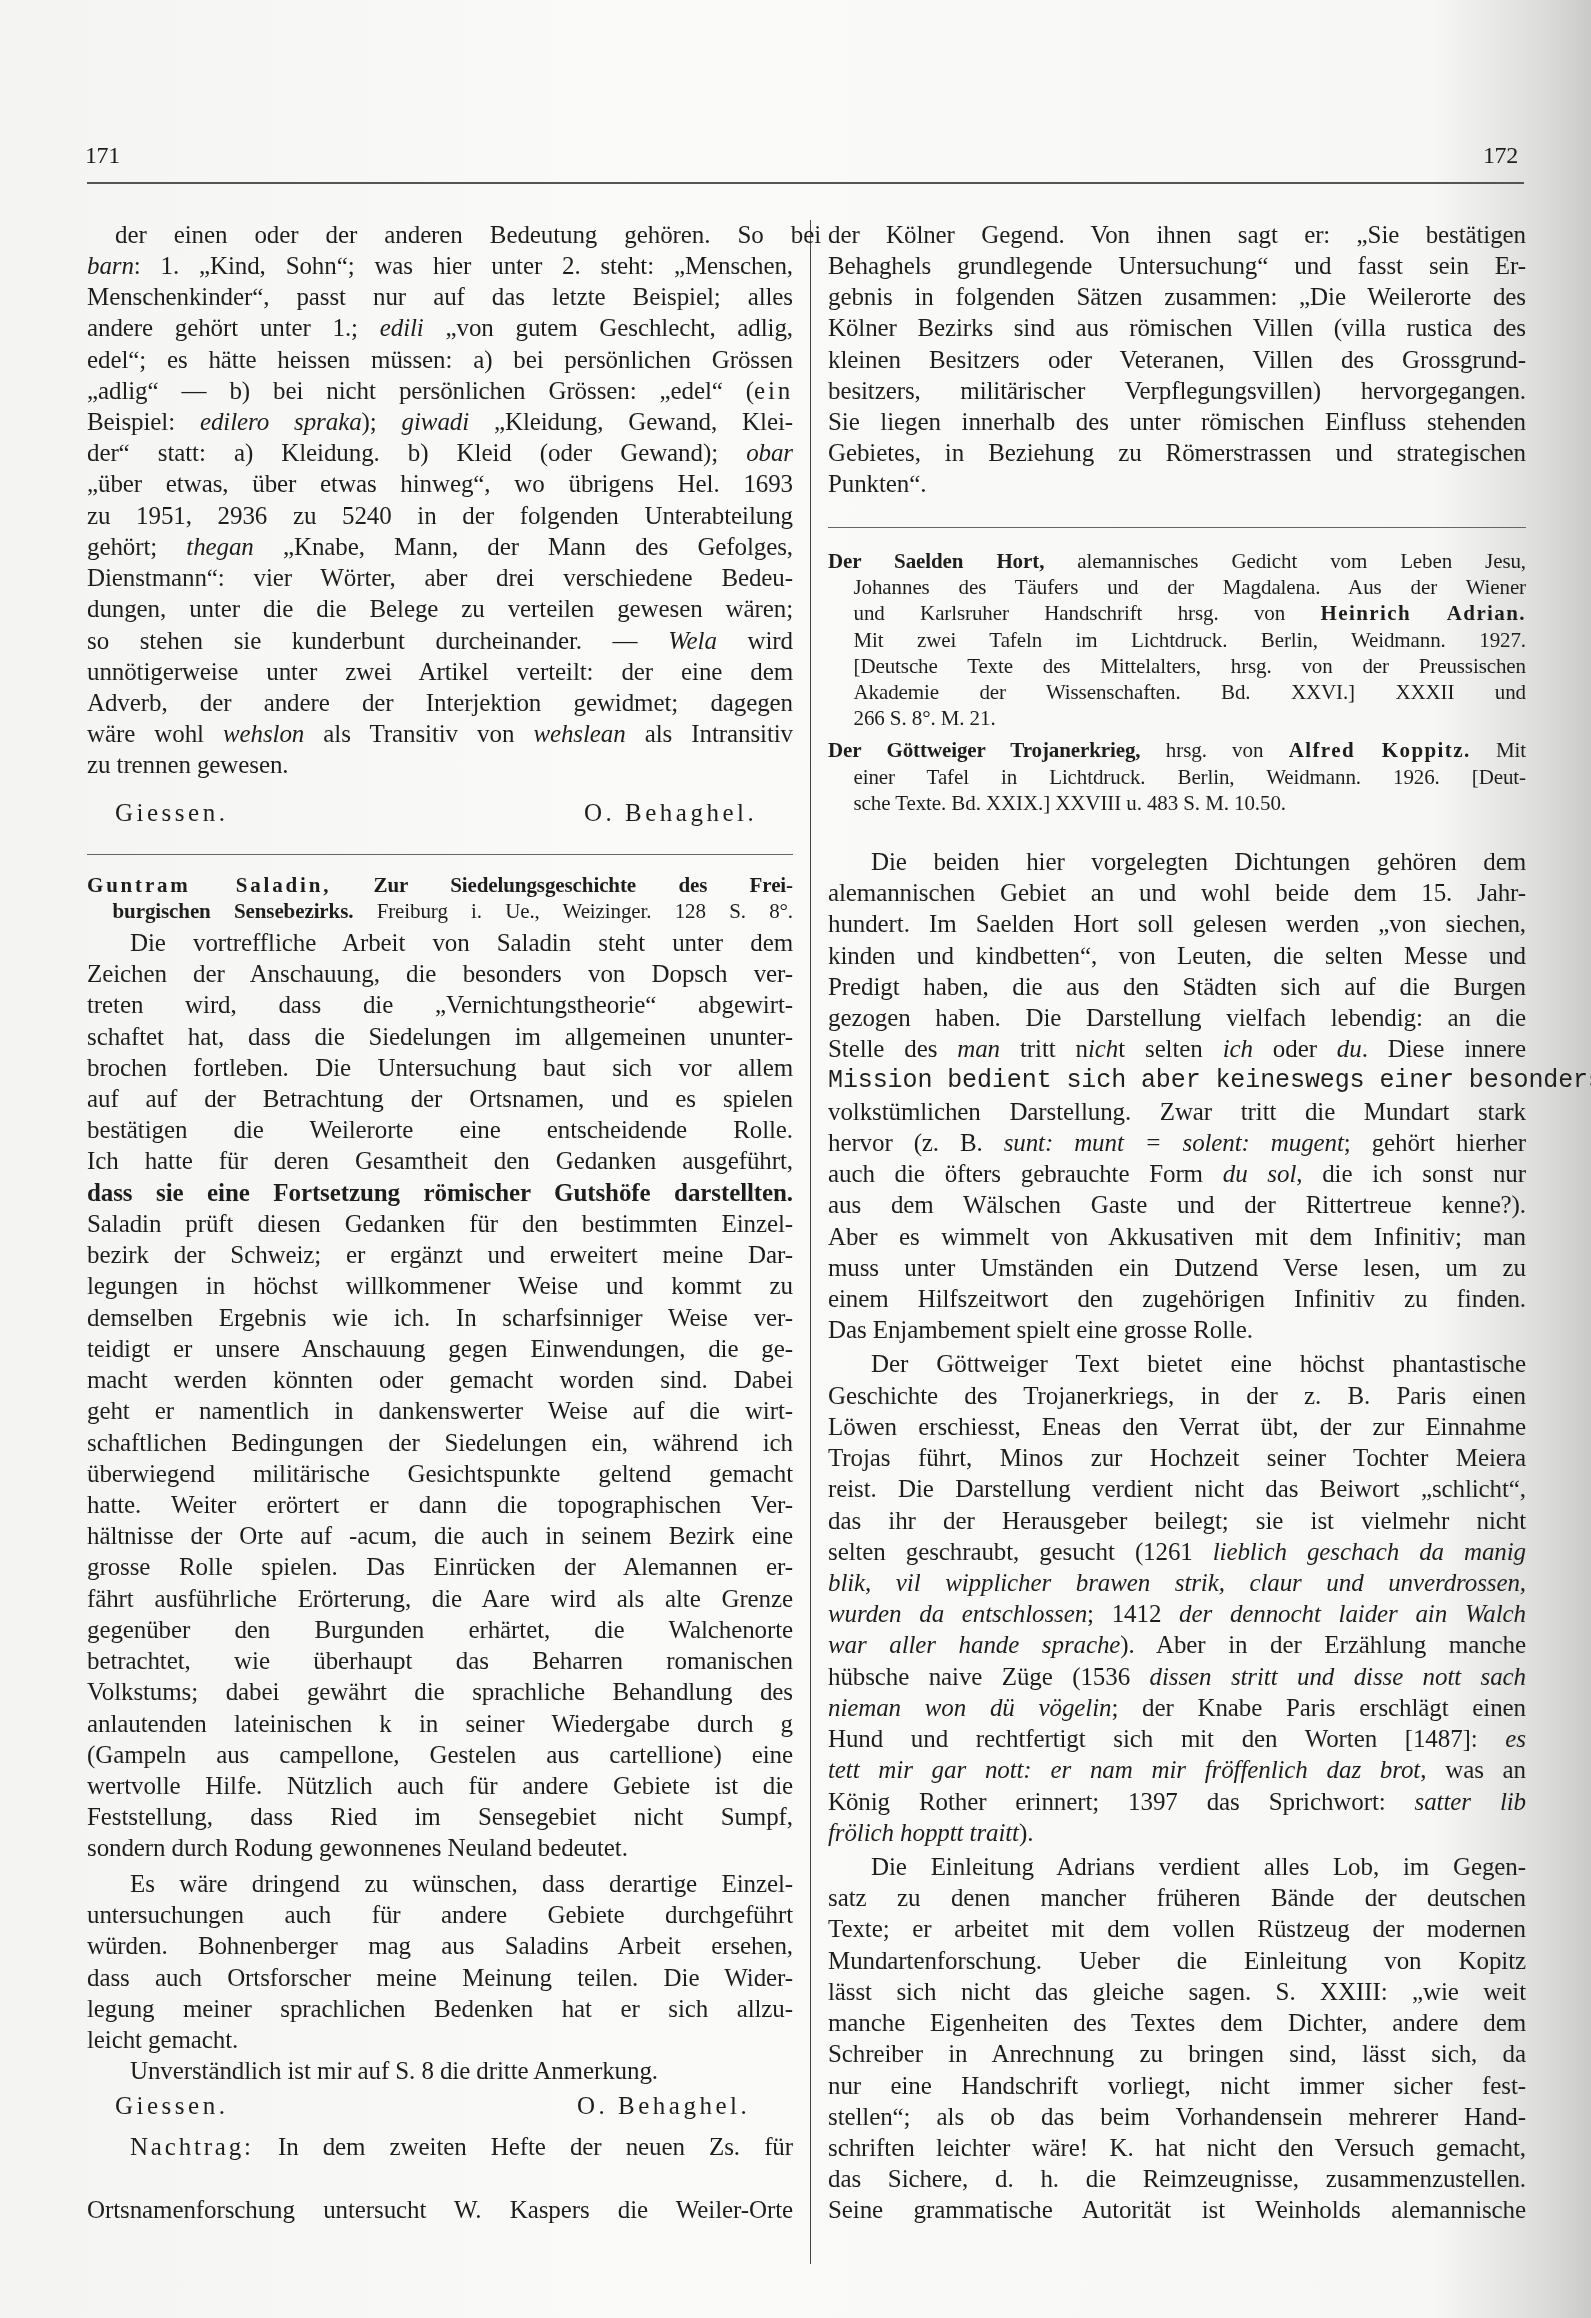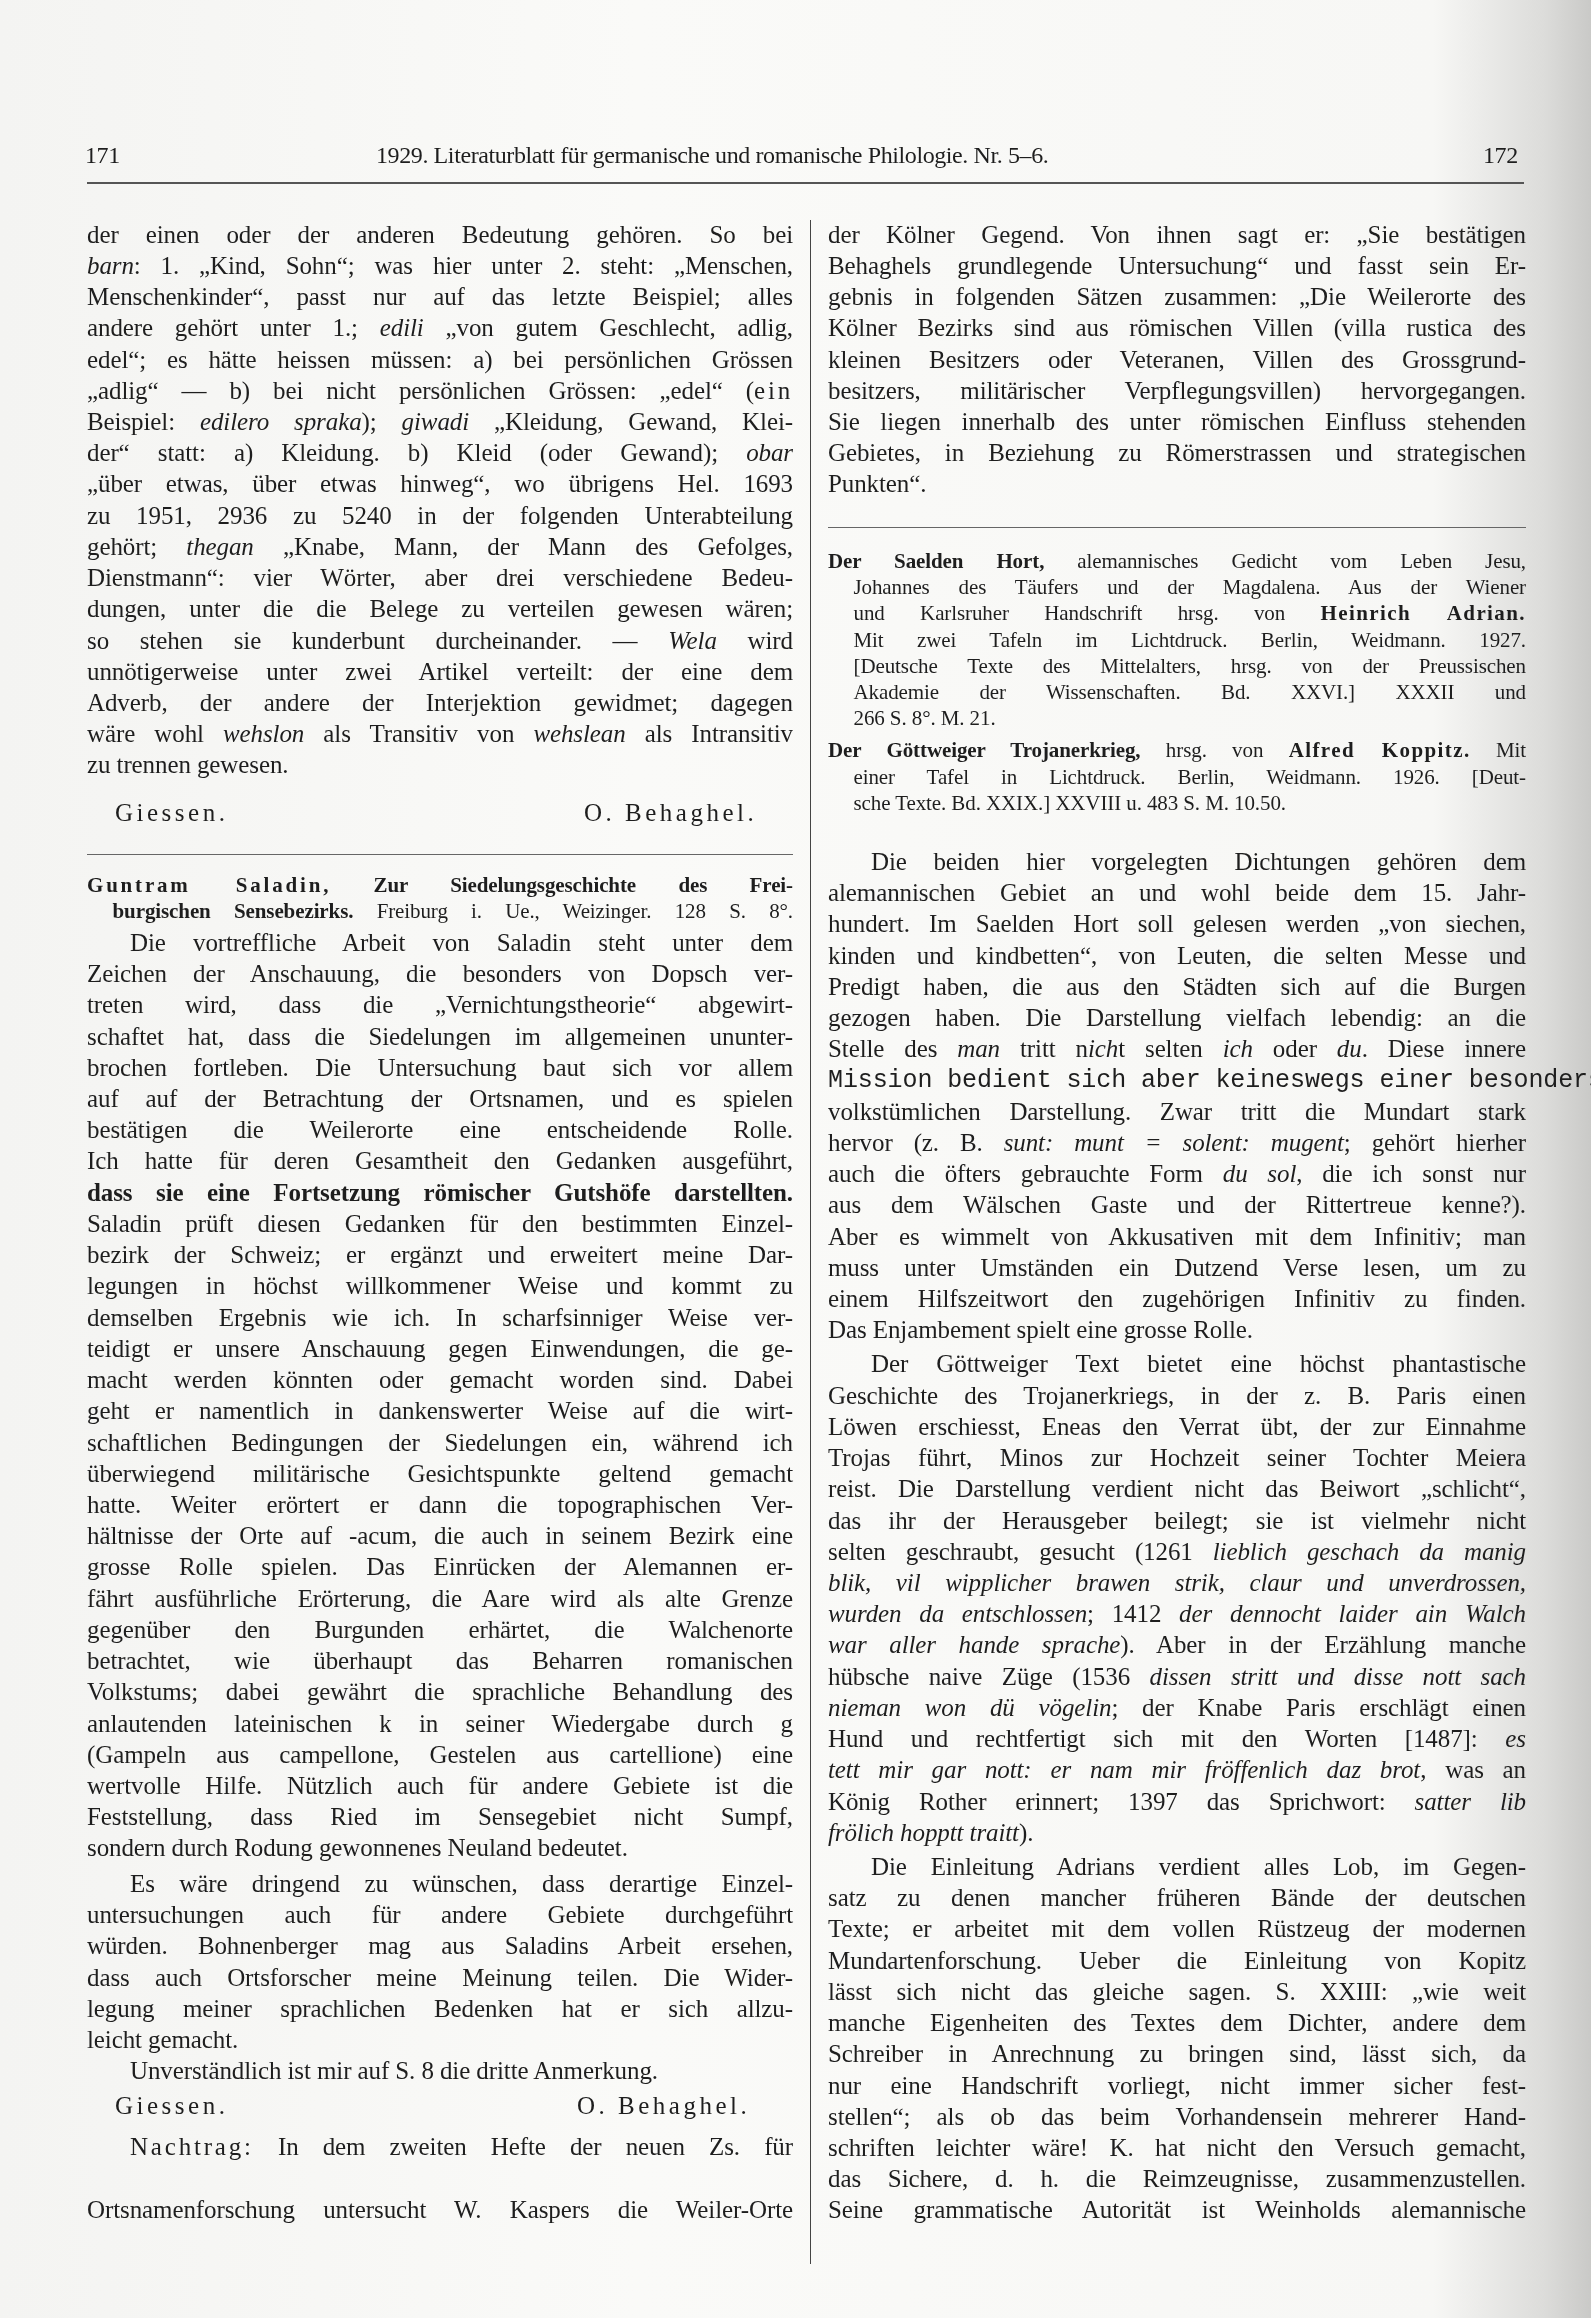--- a/index.html
+++ b/index.html
@@ -36,28 +36,27 @@
   i { font-style: italic; }
   b { font-weight: bold; }
   .sp { letter-spacing: 2.8px; }
 </style>
 </head>
 <body>
 
 <div class="page">
 
   <div class="hdr hdr-left">171</div>
-  <div class="hdr hdr-center">1929. Literaturblatt für germanische und romanische Philologie. Nr. 5–6.</div>
   <div class="hdr hdr-right">172</div>
   <div class="hdr-rule"></div>
 
   <div class="col-rule"></div>
 
   <div class="col col-left" id="leftcol">
-      <div class="ln " style="top: 219px;">der einen oder der anderen Bedeutung gehören. So bei</div>
+      <div class="ln " style="top: 219px; margin-left: 28px;">der einen oder der anderen Bedeutung gehören. So bei</div>
       <div class="ln " style="top: 250px;"><i>barn</i>: 1. „Kind, Sohn“; was hier unter 2. steht: „Menschen,</div>
       <div class="ln " style="top: 281px;">Menschenkinder“, passt nur auf das letzte Beispiel; alles</div>
       <div class="ln " style="top: 312px;">andere gehört unter 1.; <i>edili</i> „von gutem Geschlecht, adlig,</div>
       <div class="ln " style="top: 344px;">edel“; es hätte heissen müssen: a) bei persönlichen Grössen</div>
       <div class="ln " style="top: 375px;">„adlig“ — b) bei nicht persönlichen Grössen: „edel“ (<span class="sp">ein</span></div>
       <div class="ln " style="top: 406px;">Beispiel: <i>edilero spraka</i>); <i>giwadi</i> „Kleidung, Gewand, Klei-</div>
       <div class="ln " style="top: 437px;">der“ statt: a) Kleidung. b) Kleid (oder Gewand); <i>obar</i></div>
       <div class="ln " style="top: 468px;">„über etwas, über etwas hinweg“, wo übrigens Hel. 1693</div>
       <div class="ln " style="top: 500px;">zu 1951, 2936 zu 5240 in der folgenden Unterabteilung</div>
       <div class="ln " style="top: 531px;">gehört; <i>thegan</i> „Knabe, Mann, der Mann des Gefolges,</div>

